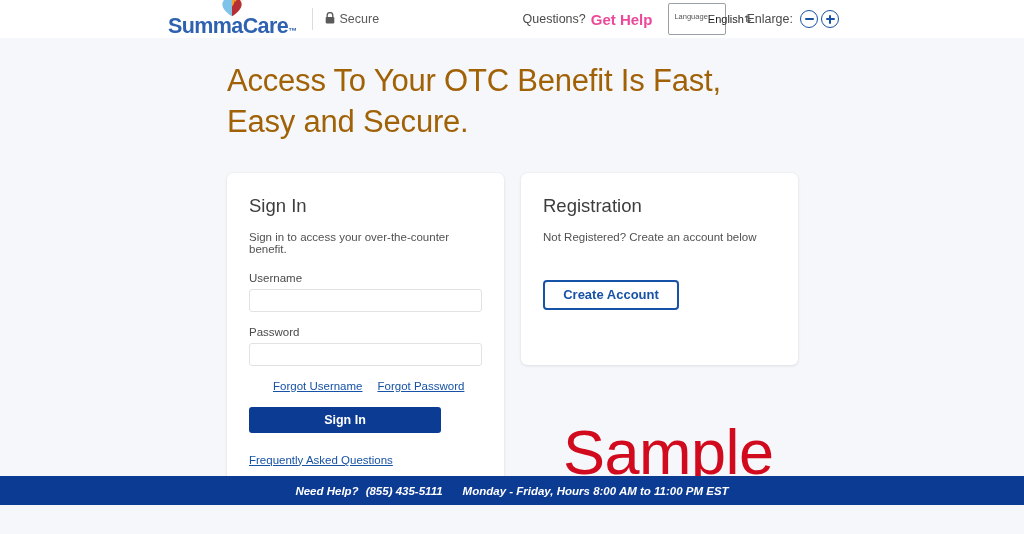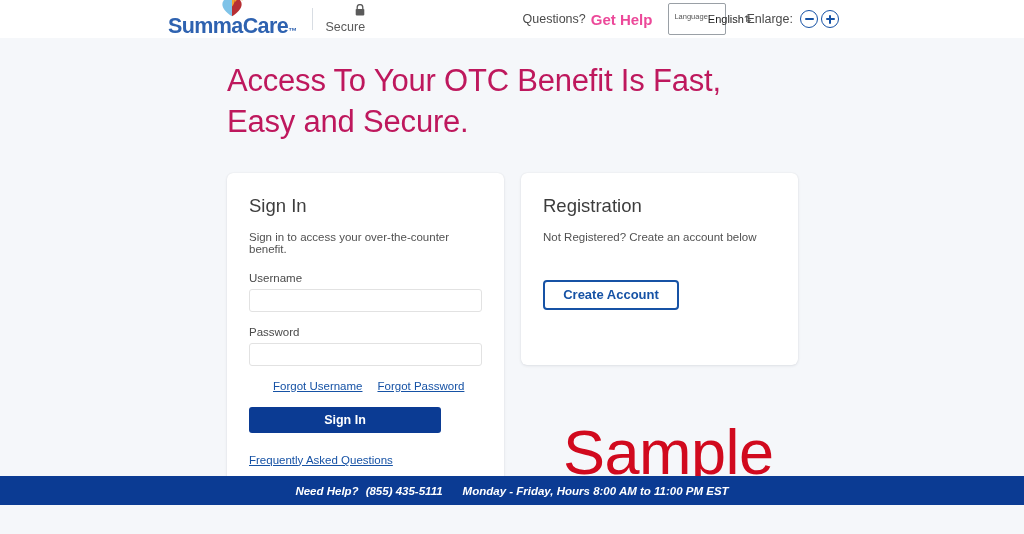--- a/index.html
+++ b/index.html
@@ -61,25 +61,24 @@
 
   .divider-v {
     width: 1px;
     height: 22px;
     background: #d8dde3;
     margin: 0 12px 0 16px;
   }
 
   .secure {
     display: flex;
-    align-items: flex-end;
+    align-items: flex-start;
     font-size: 12.5px;
     color: #5a5a5a;
     gap: 4px;
-    flex-direction: column;
   }
   .lock-icon { width: 10px; height: 12px; display: block; }
 
   .header-right {
     margin-left: auto;
     display: flex;
     align-items: center;
     gap: 0;
     margin-right: 162px;
   }
@@ -150,21 +149,21 @@
   }
 
   .content {
     width: 1024px;
     padding-left: 227px;
   }
 
   .hero-title {
     font-size: 31px;
     line-height: 1.32;
-    color: #be185d;
+    color: #a16207;
     font-weight: normal;
     padding-top: 23px;
     max-width: 560px;
     letter-spacing: -0.2px;
   }
 
   .cards {
     display: flex;
     gap: 17px;
     margin-top: 30px;

